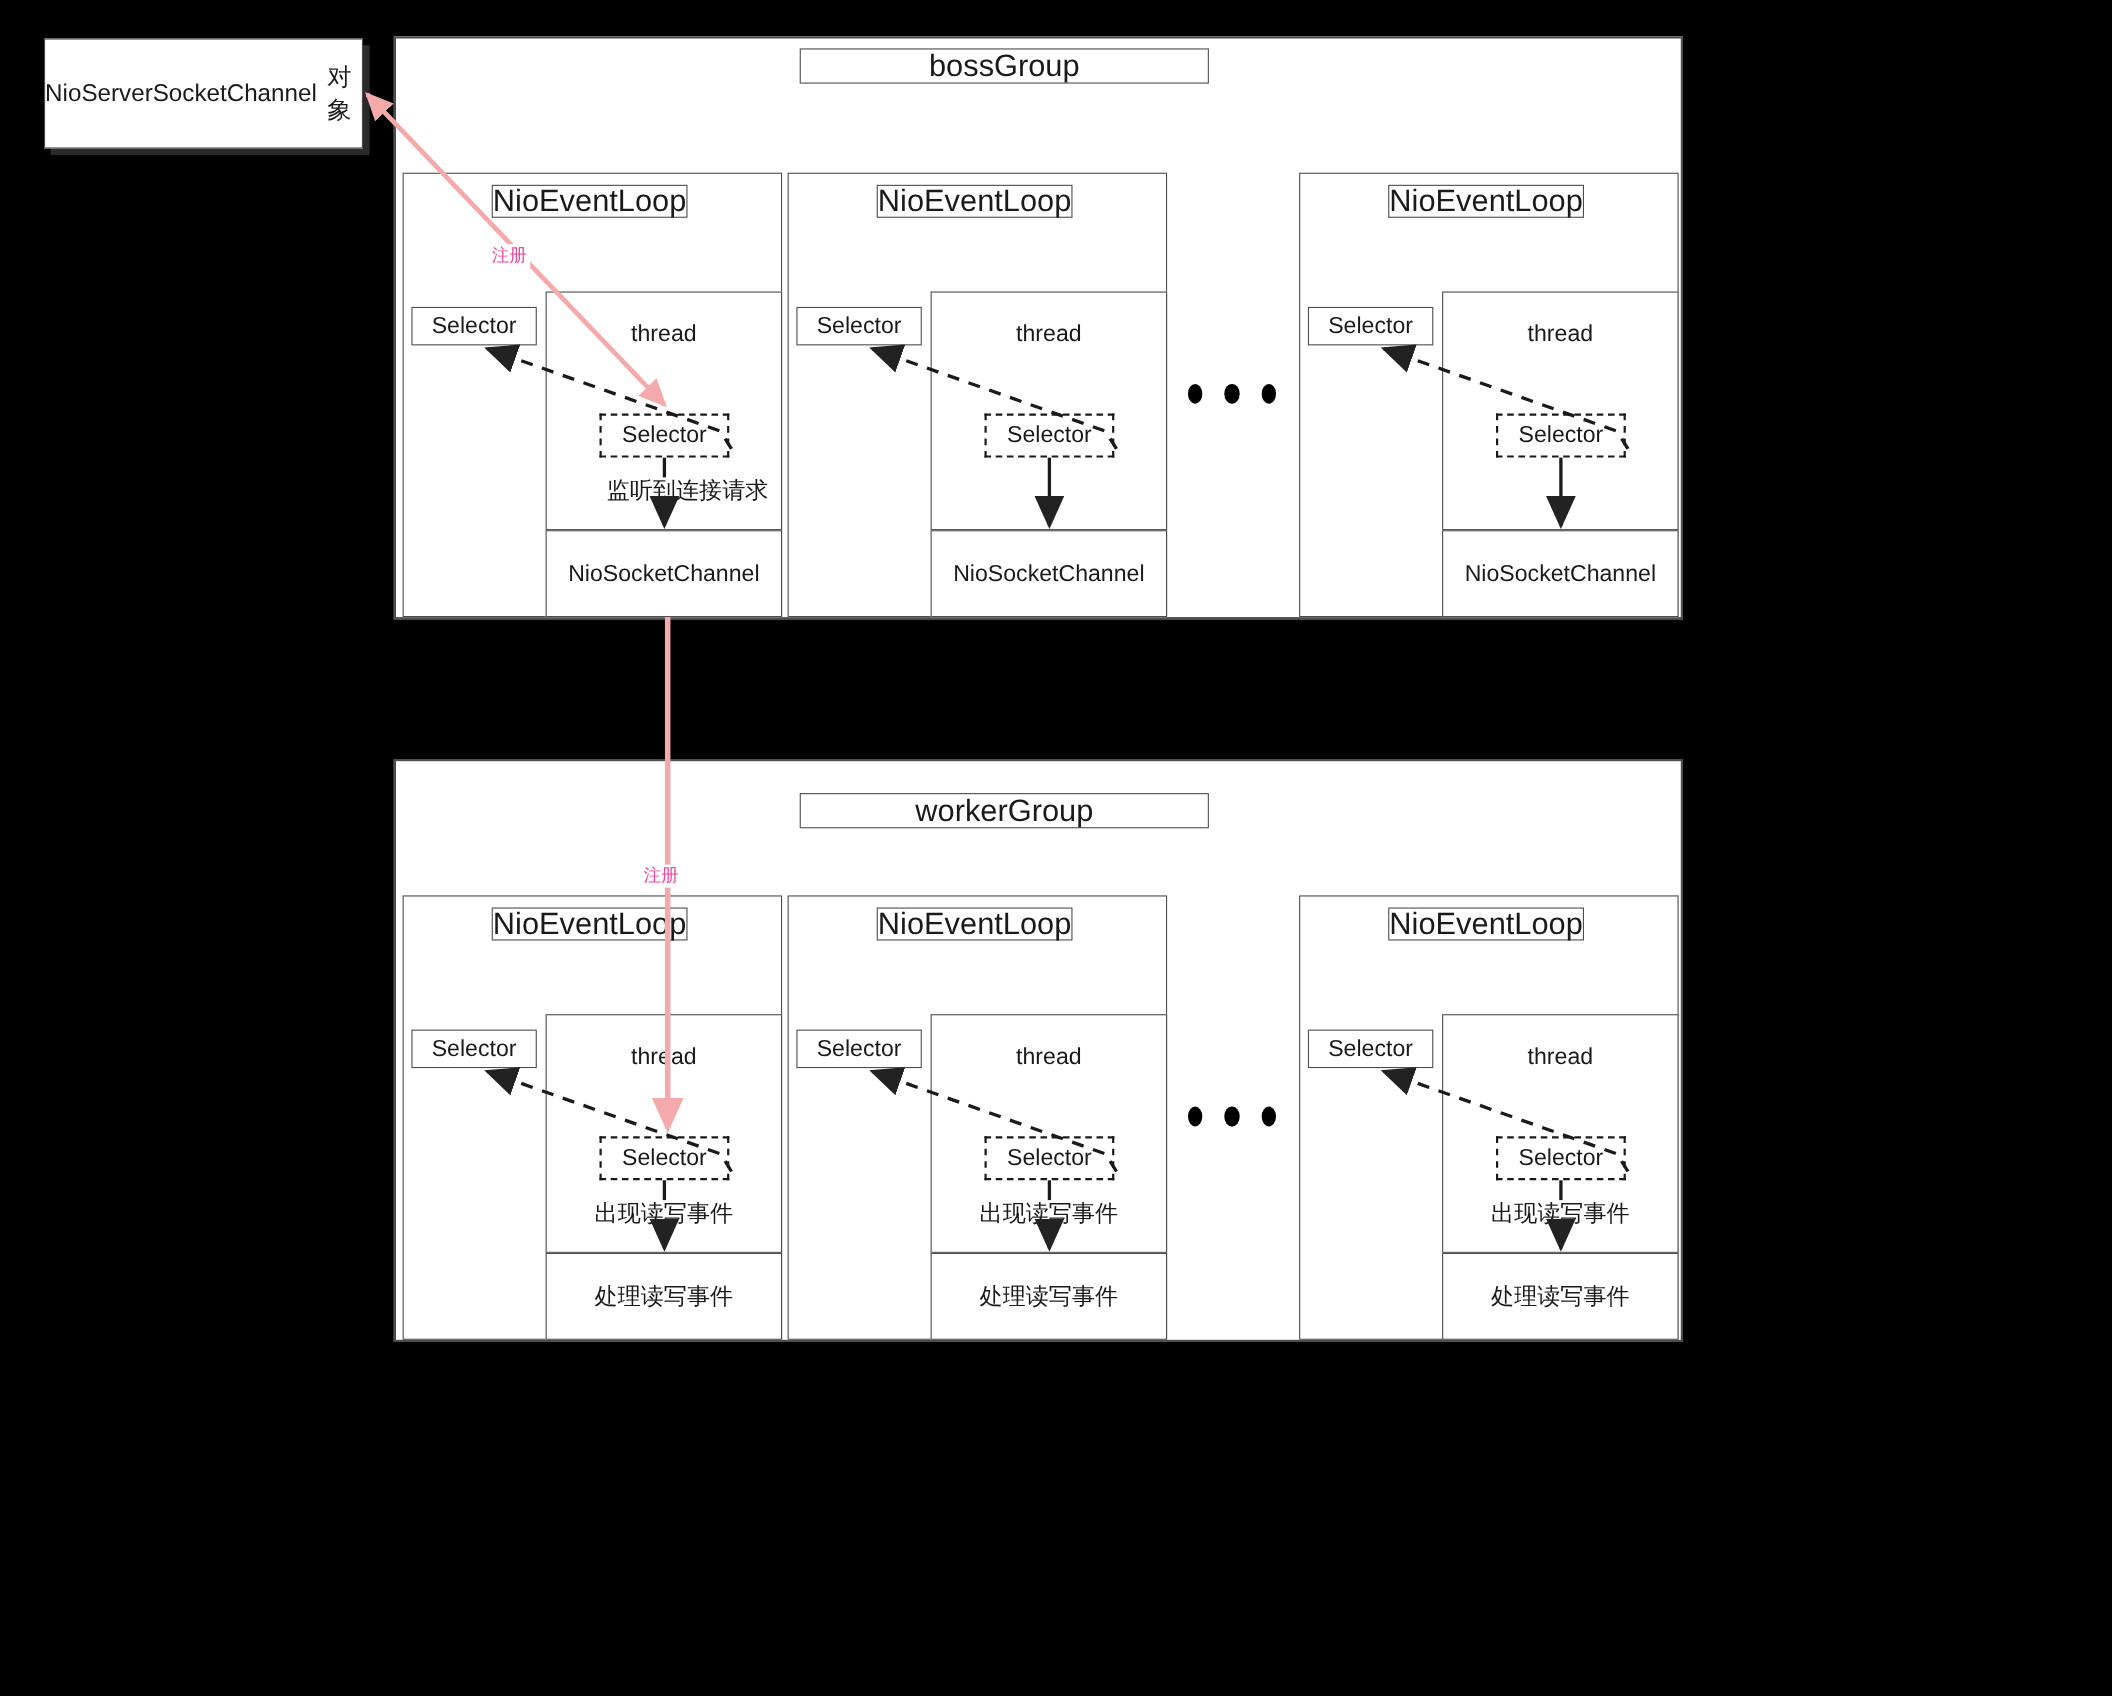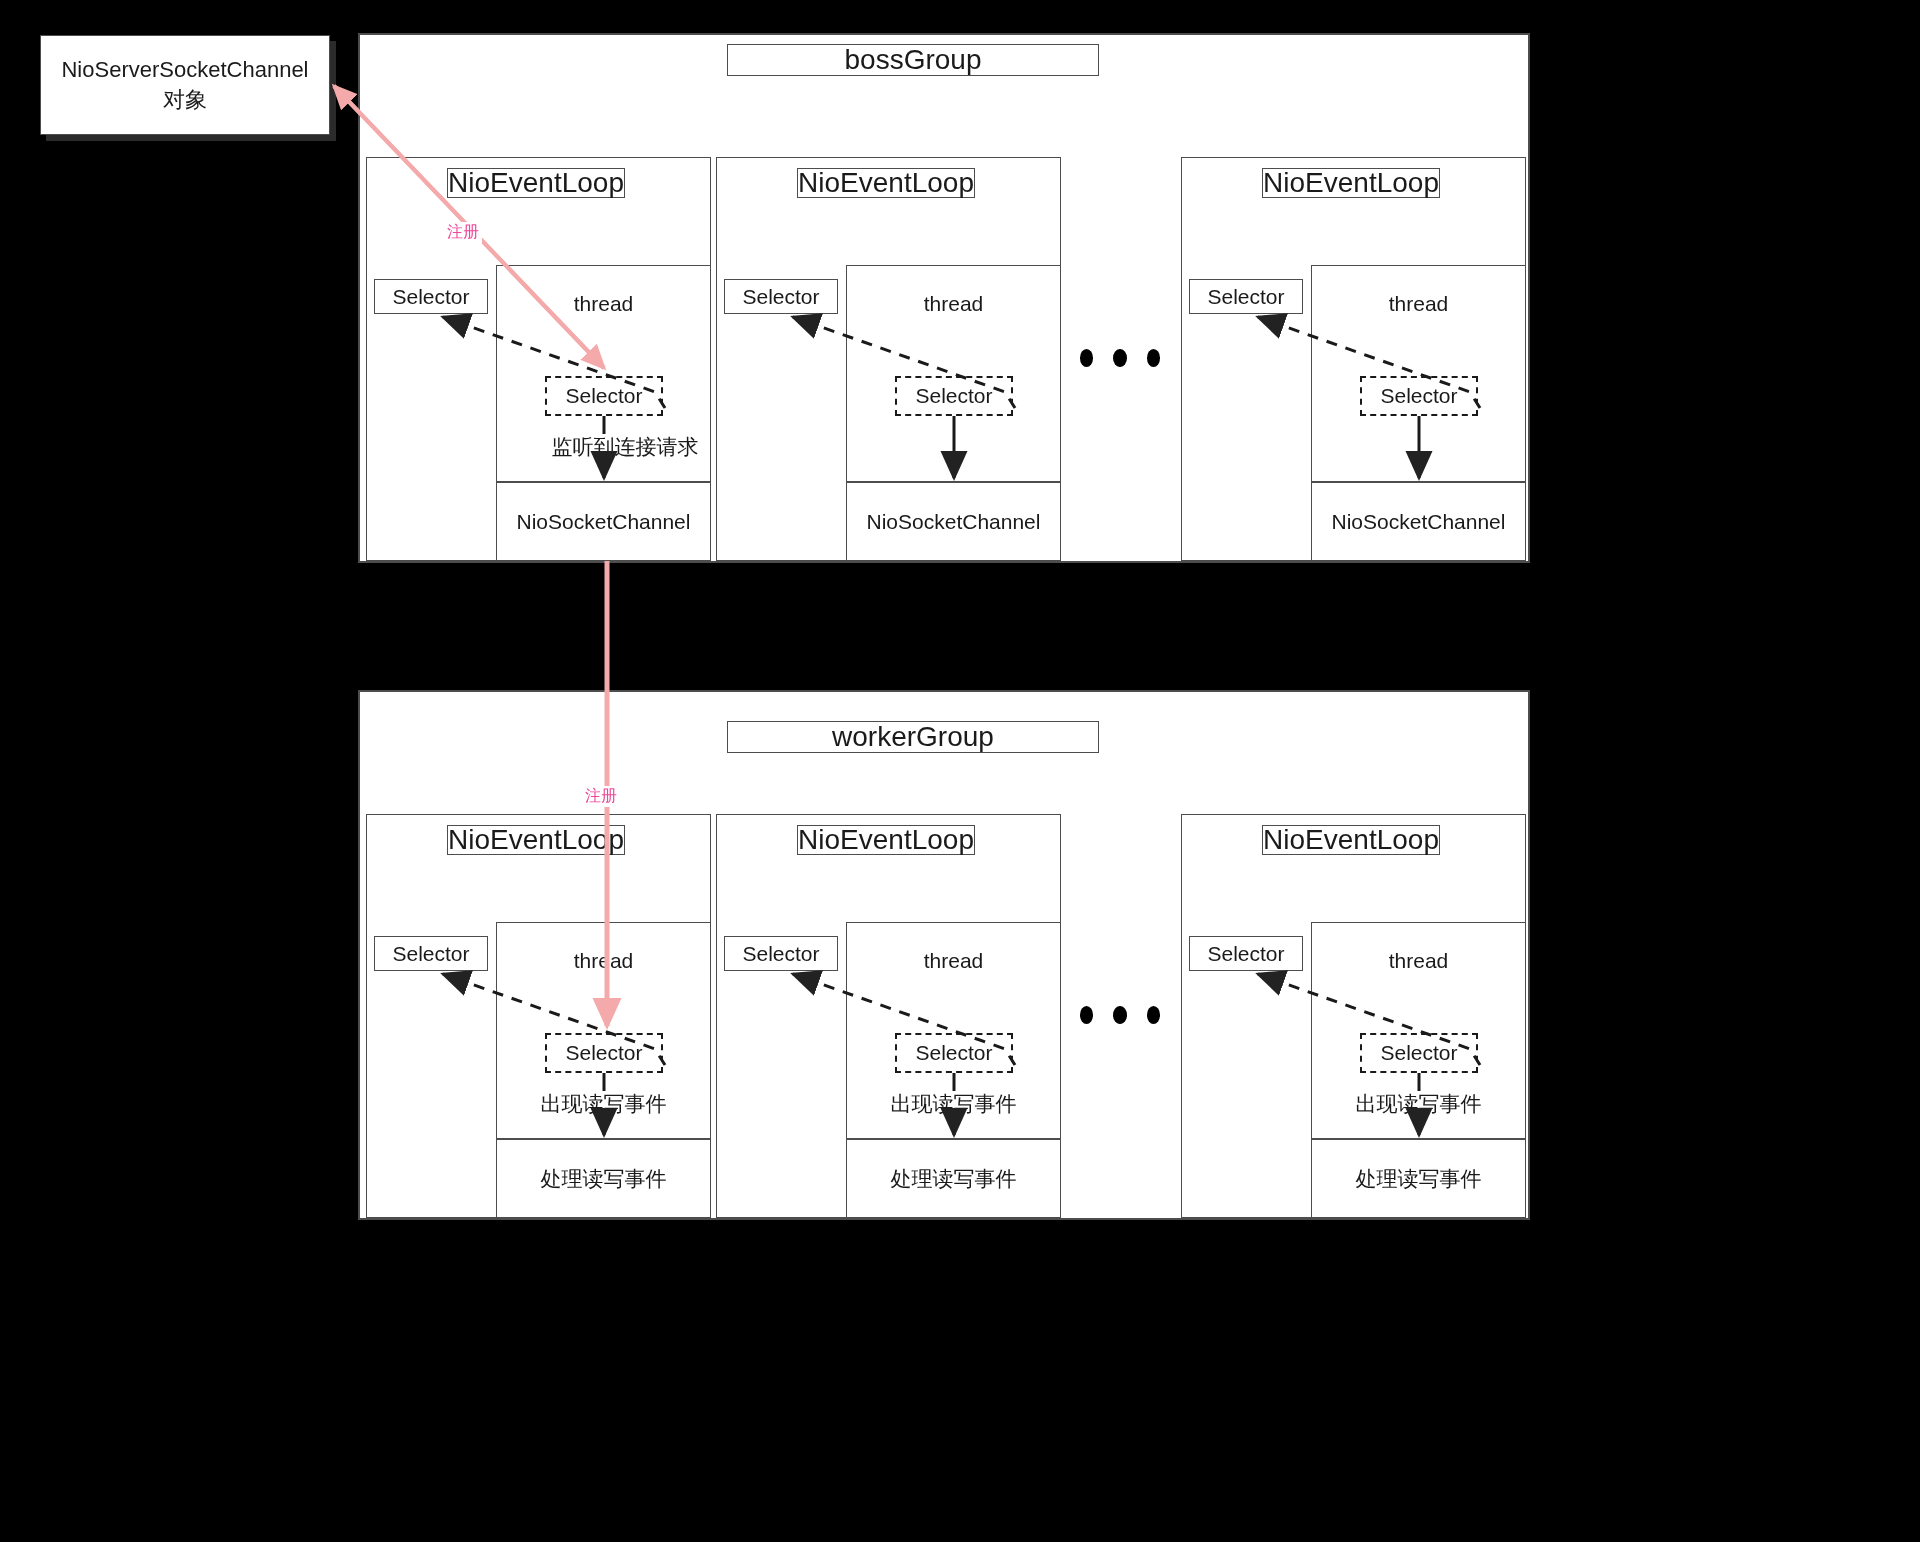--- a/index.html
+++ b/index.html
@@ -18,21 +18,21 @@
              justify-content:center;text-align:center;font-size:22px;color:#1a1a1a;
              box-shadow:6px 6px 0 0 #2b2b2b;line-height:1.35;}
   .dots{display:flex;align-items:center;gap:20px;}
   .dot{width:18px;height:18px;border-radius:50%;background:#000;}
   svg.ov{position:absolute;left:0;top:0;width:1920px;height:1542px;pointer-events:none;}
   .freetext{position:absolute;font-size:16px;color:#ec4899;white-space:nowrap;}
 </style>
 </head>
 <body>
 
-<div class="abs shadowbox" style="left:40px;top:35px;width:290px;height:100px;flex-direction:column;">
+<div class="abs shadowbox" style="left:40px;top:35px;width:290px;height:100px;flex-direction:row;">
   <span>NioServerSocketChannel</span>
   <span>对象</span>
 </div>
 
 <div class="abs panel" style="left:358px;top:33px;width:1172px;height:530px;"></div>
 
 <div class="abs labelbox" style="left:727px;top:44px;width:372px;height:32px;">
   <span>bossGroup</span>
 </div>
 

